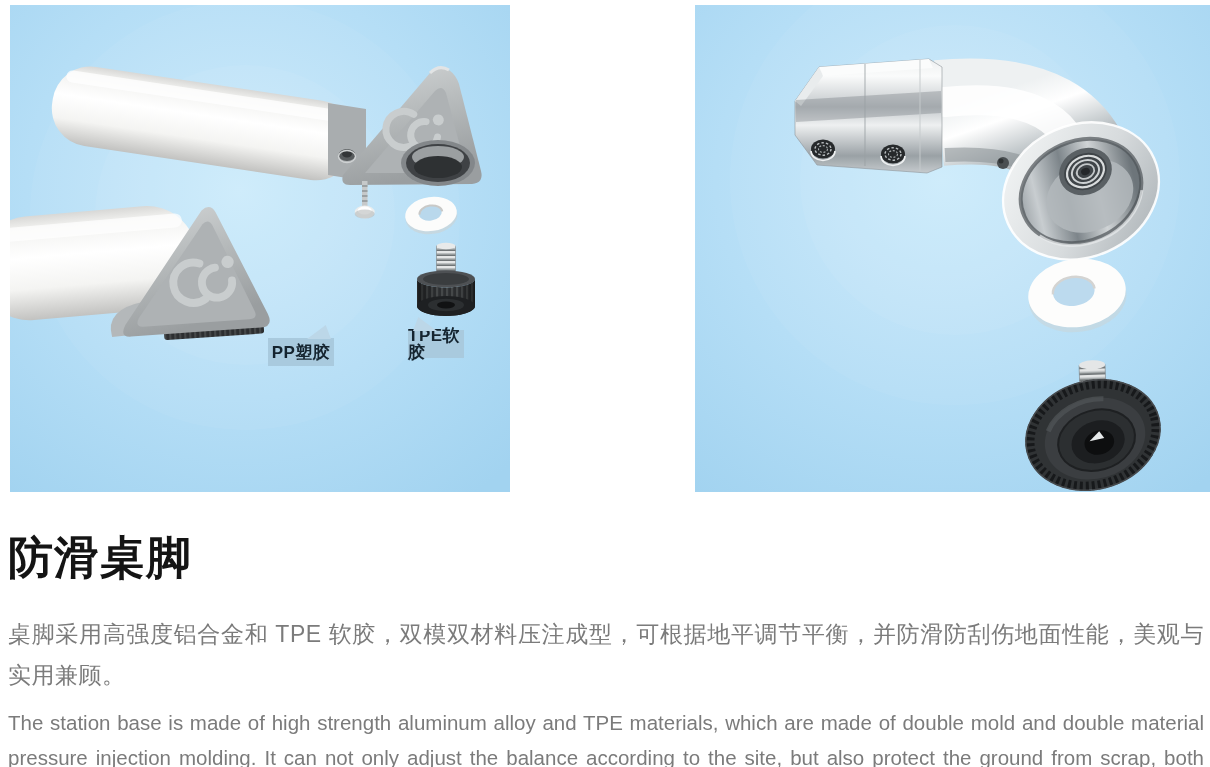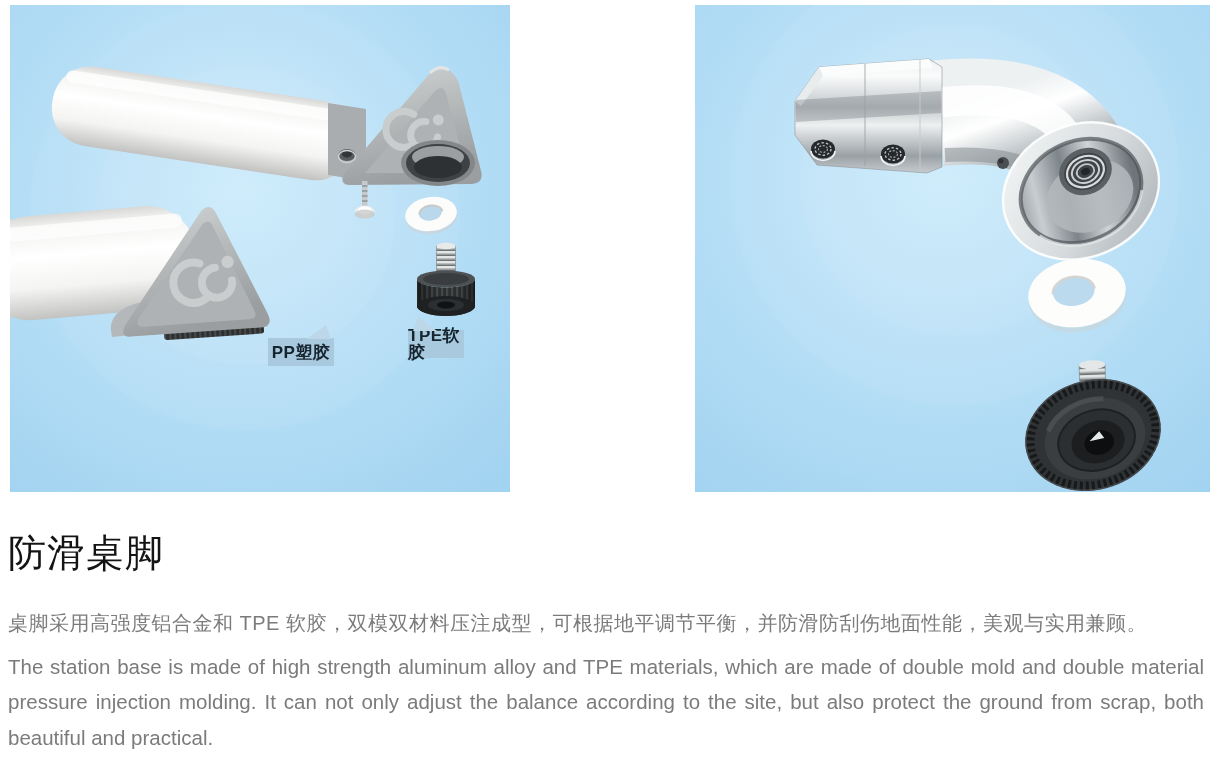--- a/index.html
+++ b/index.html
@@ -14,24 +14,24 @@
 
   .callout {
     position:absolute; display:flex; align-items:center; justify-content:center;
     background:#a9cade; color:#15242f; font-weight:700; font-size:17px;
     letter-spacing:0.5px; line-height:1;
   }
   .callout .ptr { position:absolute; top:-13px; width:24px; height:14px; background:#bcd7e8; }
 
   .content { position:absolute; left:8px; top:528px; width:1196px; }
   .content h1 {
-    font-size:38px; font-weight:400; color:#141414; letter-spacing:1px;
+    font-size:45px; font-weight:700; color:#141414; letter-spacing:1px;
   }
   .content p.zh {
-    margin-top:26px; font-size:20px; color:#7b7b7b; line-height:1.8;
+    margin-top:26px; font-size:23px; color:#7b7b7b; line-height:1.8;
     text-align:justify; letter-spacing:0.5px;
   }
   .content p.en {
     margin-top:8px; font-size:20.5px; color:#7b7b7b; line-height:1.72;
     text-align:justify;
   }
 </style>
 </head>
 <body>
 

